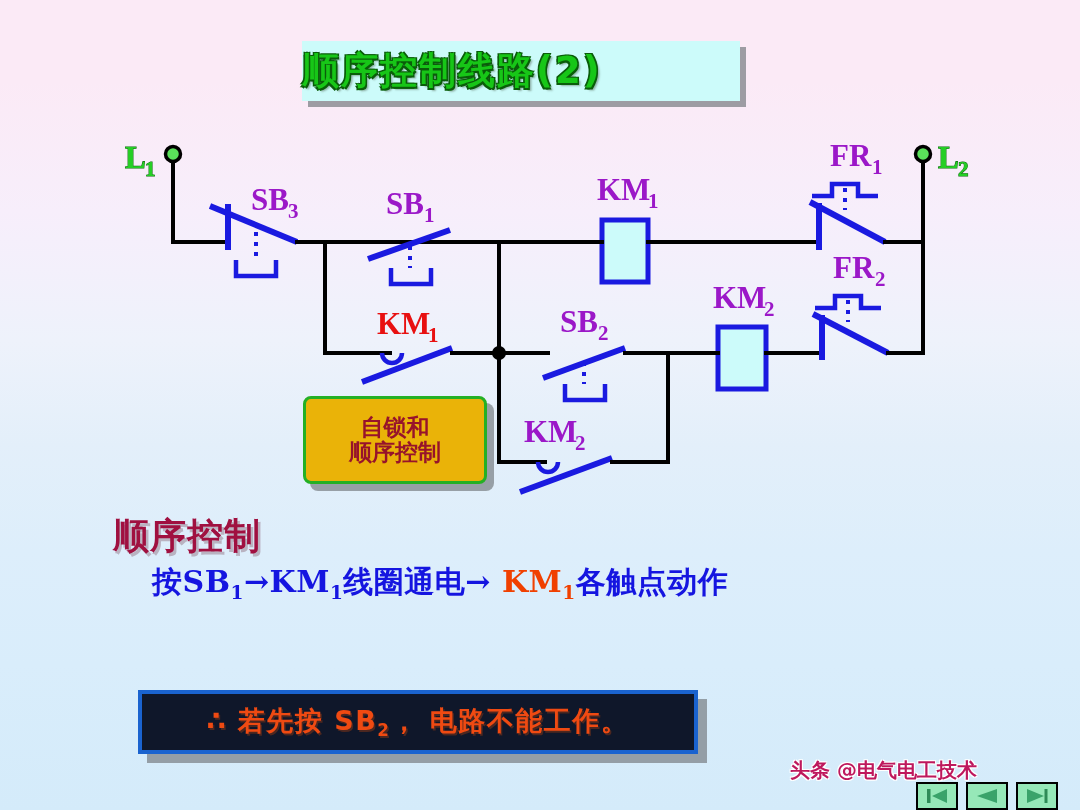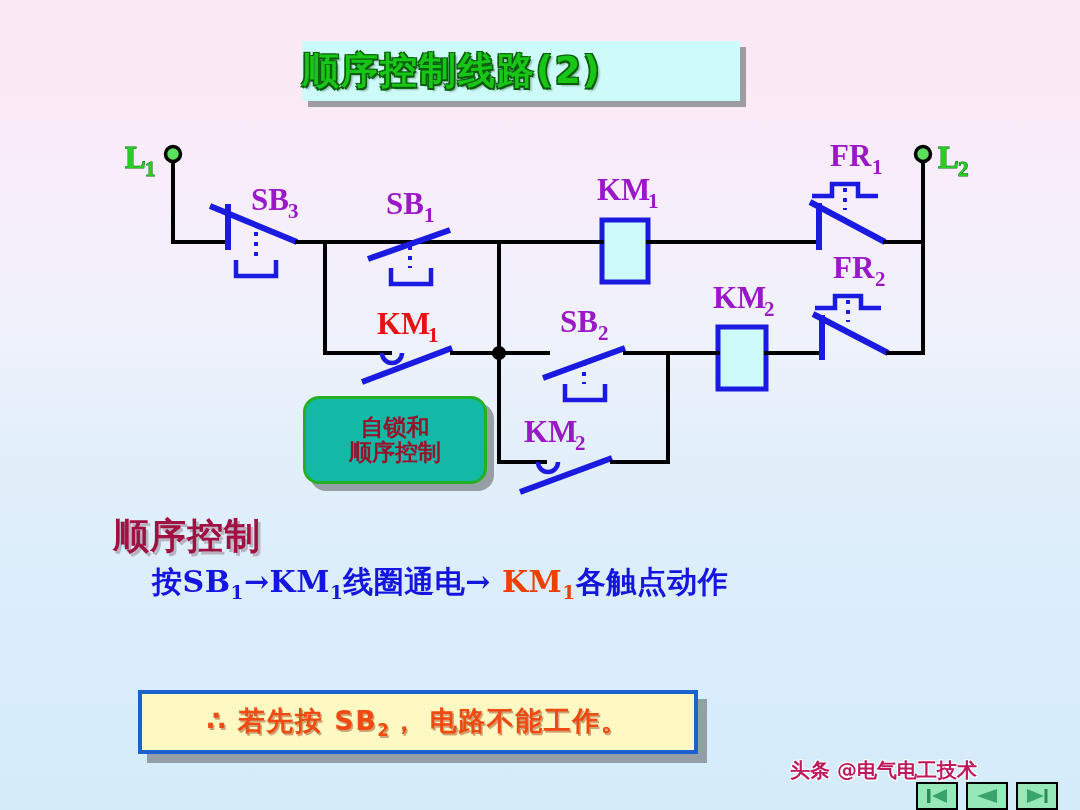--- a/index.html
+++ b/index.html
@@ -30,21 +30,21 @@
       -1.5px 1.5px 0 #0a5d0a, 1.5px 1.5px 0 #0a5d0a,
       3px 3px 2px rgba(70,90,70,.45);
   }
 
   
   #diagram{position:absolute;left:0;top:110px;width:1080px;height:400px;}
 
   
   #callout{
     position:absolute;left:303px;top:396px;width:178px;height:82px;
-    background:#14b8a6;border:3px solid #24b024;border-radius:16px;
+    background:#eab308;border:3px solid #24b024;border-radius:8px;
     box-shadow:7px 7px 0 0 rgba(120,125,130,.7);
     display:flex;flex-direction:column;align-items:center;justify-content:center;
     line-height:1.08;
   }
   #callout span{
     font-family:"DejaVu Sans",sans-serif;
     font-size:23px;font-weight:bold;color:#97132b;
   }
 
   
@@ -62,21 +62,21 @@
     white-space:nowrap;letter-spacing:.5px;
   }
   #pline1{top:562px;text-align:center;}
   #pline2{top:630px;}
   .hl{color:#f04000;}
   sub{font-size:.62em;}
 
   
   #conclusion{
     position:absolute;left:138px;top:690px;width:552px;height:56px;
-    background:#fef9c3;border:4px solid #1a63cf;
+    background:#0f172a;border:4px solid #1a63cf;
     box-shadow:9px 9px 0 0 rgba(120,125,130,.7);
     display:flex;align-items:center;justify-content:center;
   }
   #conclusion .c{
     font-family:"DejaVu Sans",sans-serif;
     font-size:27px;font-weight:bold;color:#ef4a12;
     letter-spacing:1.5px;
     text-shadow:1.5px 1.5px 0 rgba(150,60,20,.45);
   }
 

